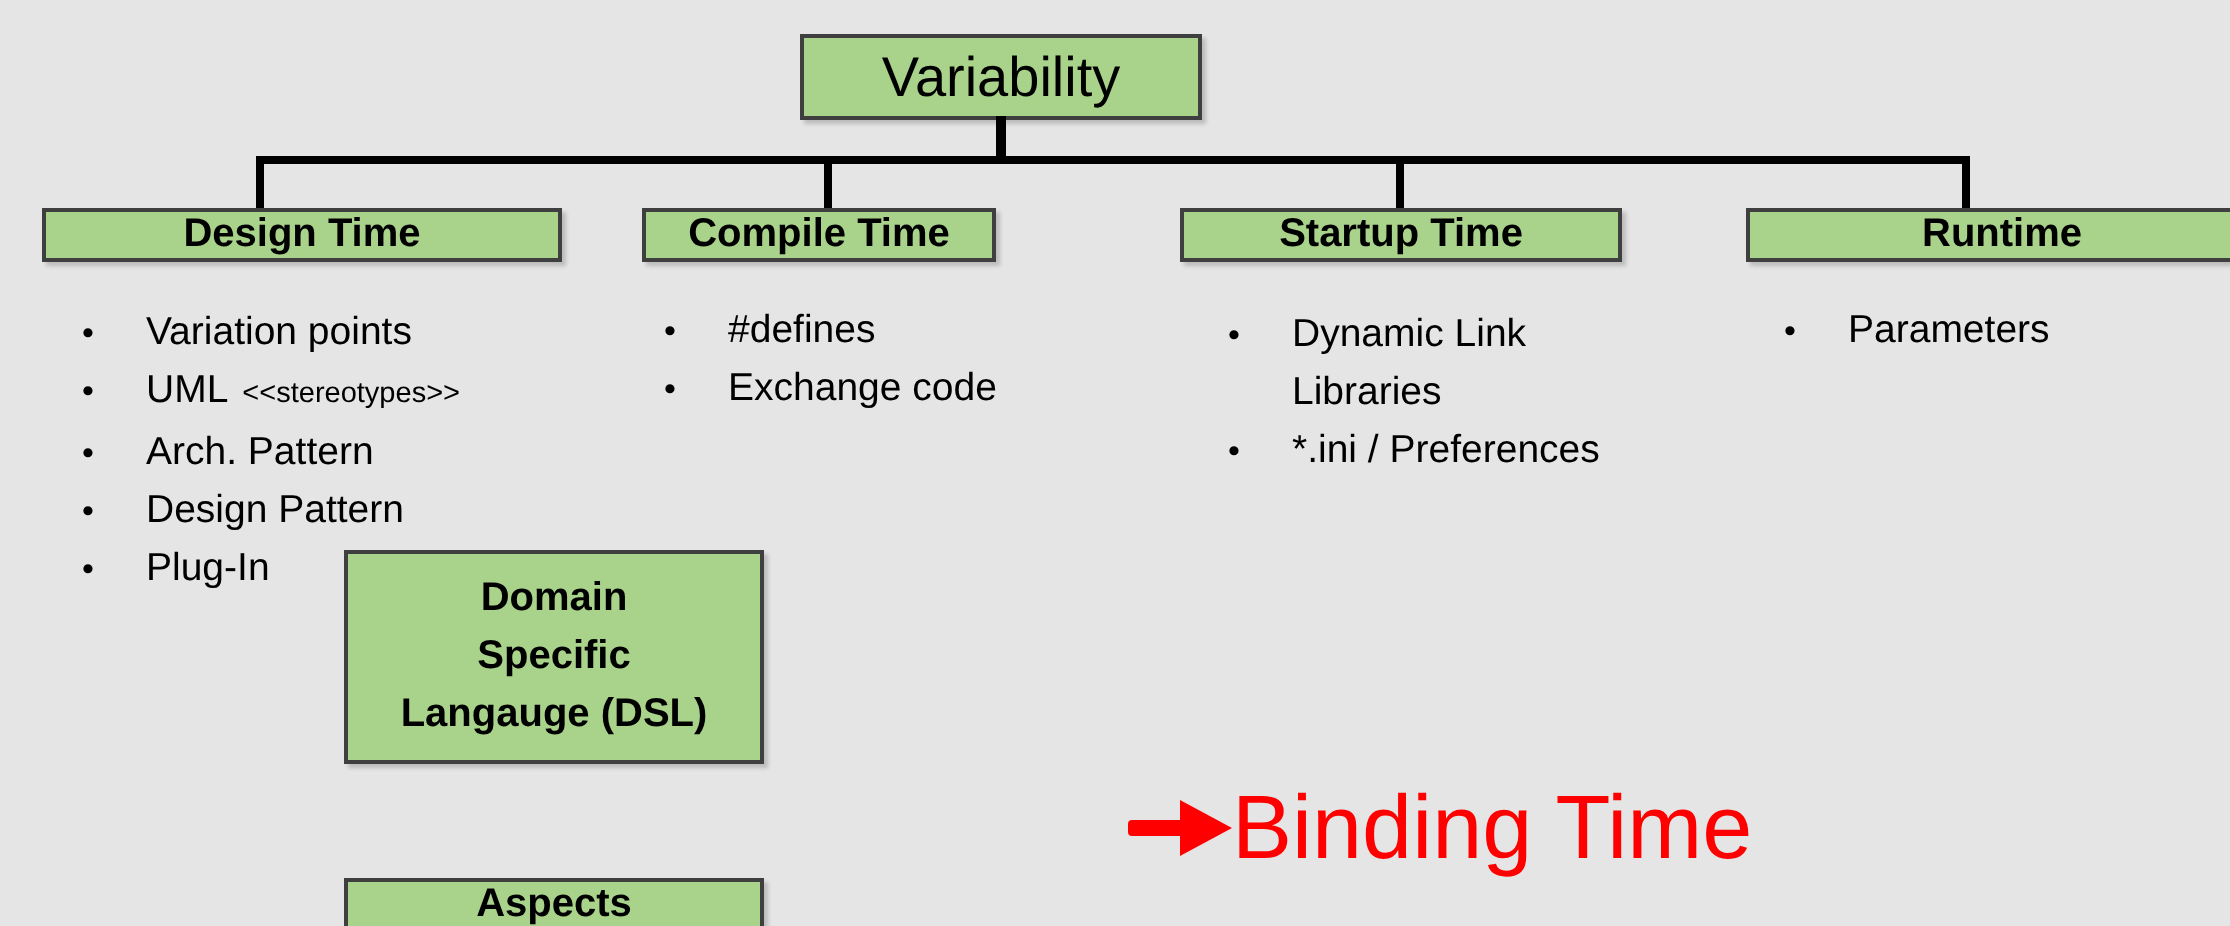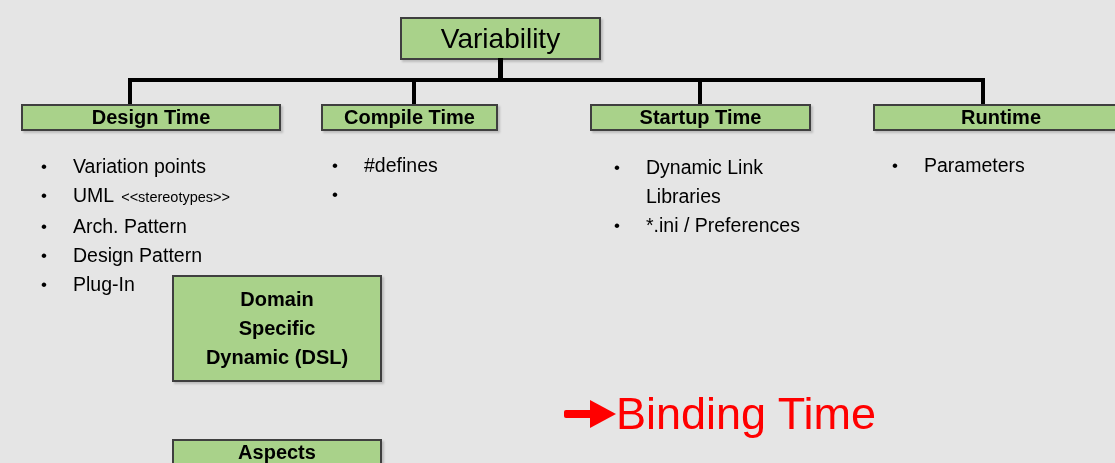--- a/index.html
+++ b/index.html
@@ -107,20 +107,21 @@
     </li>
   </ul>
 
   <ul class="blist" style="left:330px;top:151px;width:220px">
     <li>
       <span class="bullet">•</span>
       <span>#defines</span>
     </li>
     <li>
       <span class="bullet">•</span>
+      <span>Exchange code</span>
     </li>
   </ul>
 
   <ul class="blist" style="left:612px;top:153px;width:209px">
     <li>
       <span class="bullet">•</span>
       <span>Dynamic Link Libraries</span>
     </li>
     <li>
       <span class="bullet">•</span>
@@ -131,21 +132,21 @@
   <ul class="blist" style="left:890px;top:151px;width:210px">
     <li>
       <span class="bullet">•</span>
       <span>Parameters</span>
     </li>
   </ul>
 
   <div class="gbox dsl-box">
     <div>Domain</div>
     <div>Specific</div>
-    <div>Dynamic (DSL)</div>
+    <div>Langauge (DSL)</div>
   </div>
 
   <div class="gbox aspects-box">
     <span>Aspects</span>
   </div>
 
   <div class="annotation">
     <svg width="52" height="28" viewBox="0 0 52 28" aria-hidden="true">
       <rect x="0" y="10" width="28" height="8" rx="2" fill="currentColor"></rect>
       <polygon points="26,0 52,14 26,28" fill="currentColor"></polygon>

